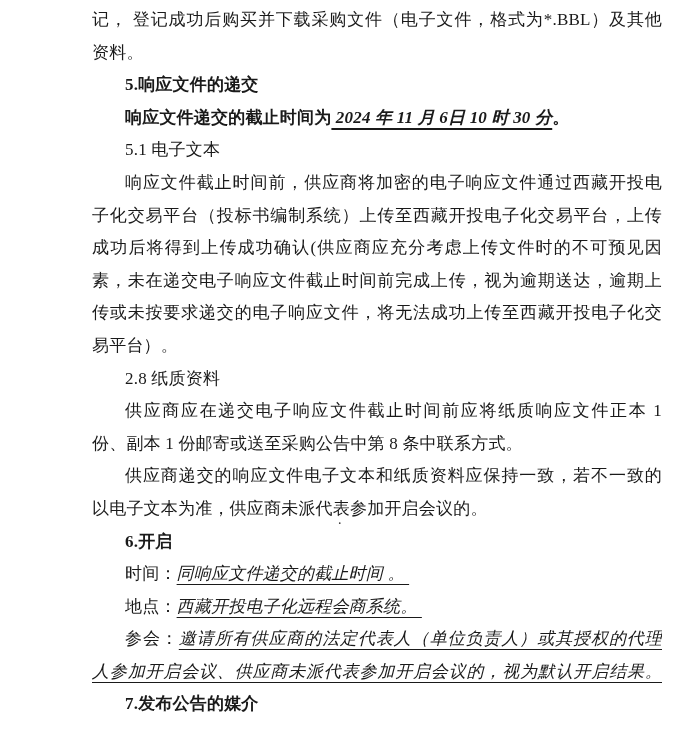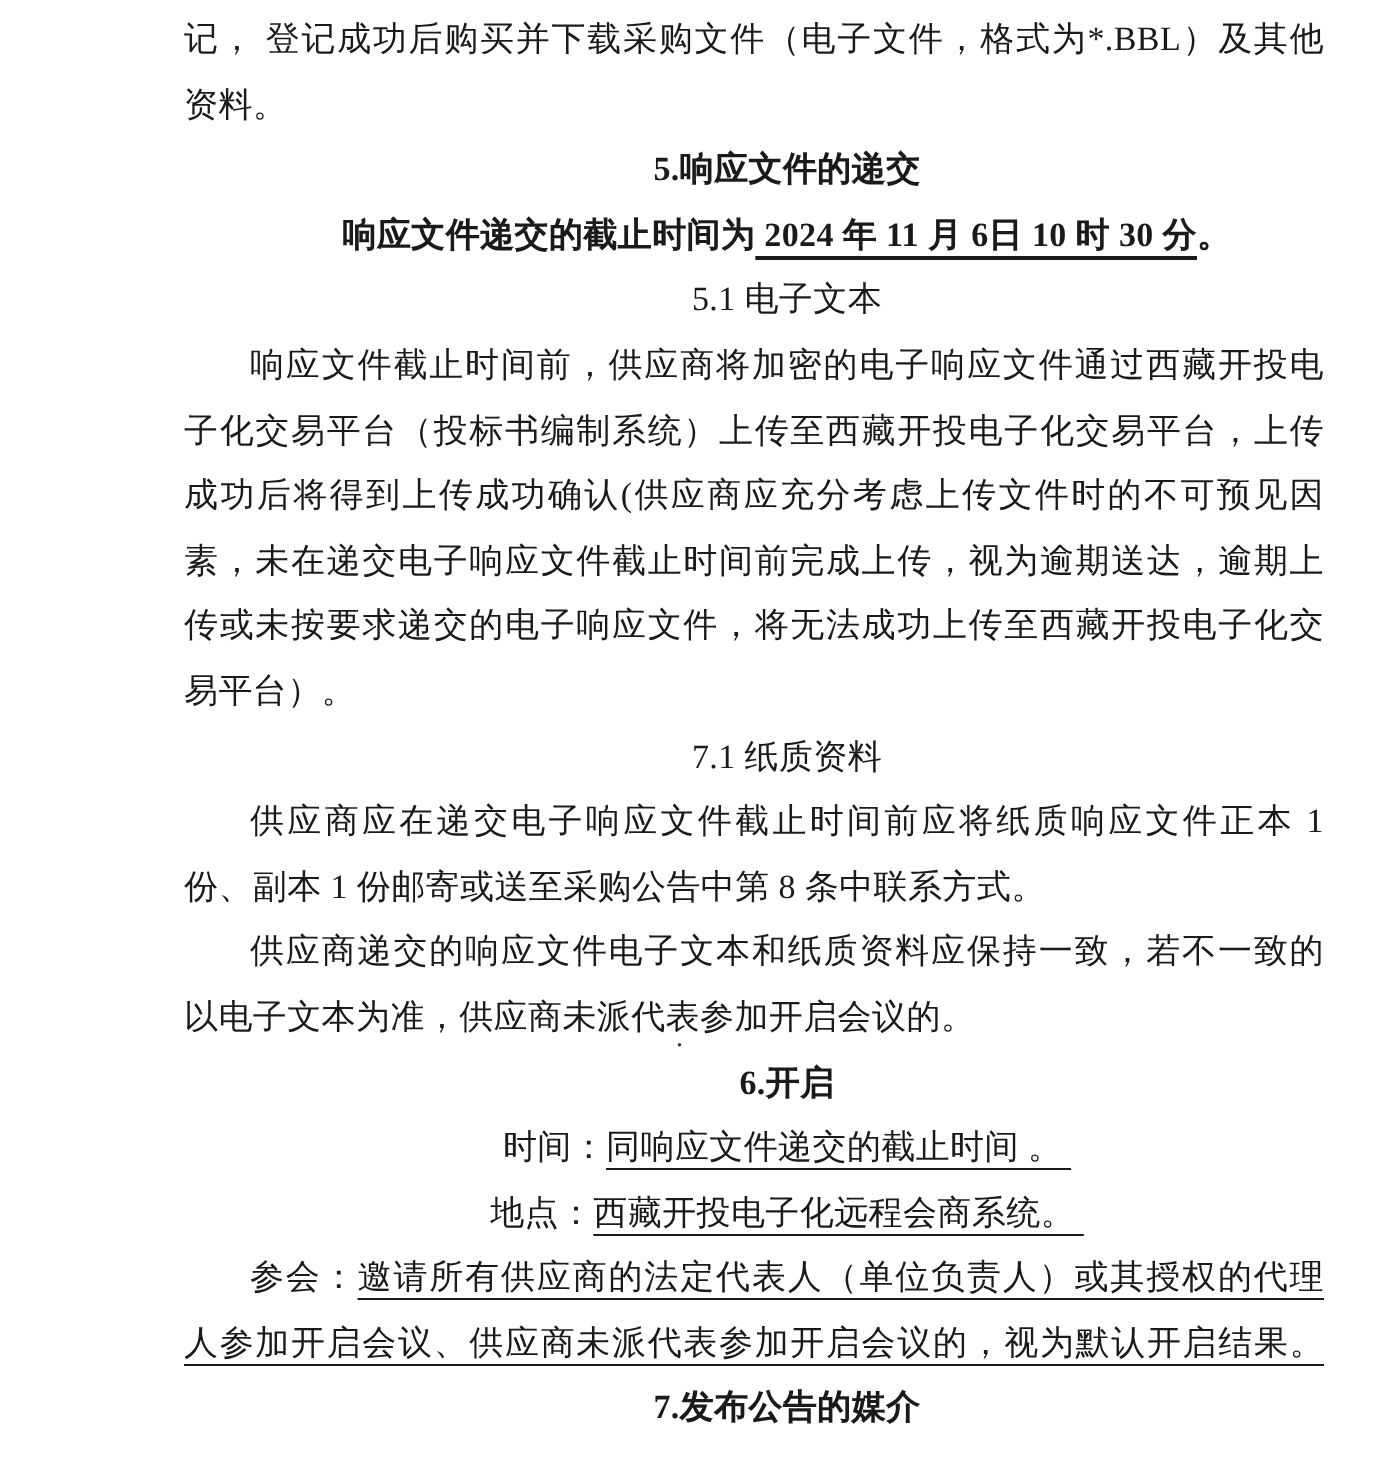--- a/index.html
+++ b/index.html
@@ -26,33 +26,33 @@
     font-size: 17px;
     line-height: 32.6px;
     height: 32.6px;
     overflow: hidden;
     white-space: pre-wrap;
     text-align: left;
     letter-spacing: 0.2px;
   }
   .line.indent {
     text-indent: 33px;
-    text-align: center;
   }
   .line.bold {
     font-weight: bold;
   }
   .line.full {
     text-align: justify;
     text-align-last: justify;
   }
   .u {
     text-decoration: underline;
     text-underline-offset: 5px;
     text-decoration-thickness: 1.2px;
+    font-style: italic;
   }
   .bold .u {
     text-decoration-thickness: 1.8px;
   }
   .artifact-dot {
     position: absolute;
     left: 338px;
     top: 512px;
     font-size: 14px;
     color: #333333;
@@ -67,21 +67,21 @@
       <div class="line"><span>资料。</span></div>
       <div class="line indent bold"><span>5.响应文件的递交</span></div>
       <div class="line indent bold"><span>响应文件递交的截止时间为</span><span class="u">&nbsp;2024 年 11 月 6日 10 时 30 分</span><span>。</span></div>
       <div class="line indent"><span>5.1 电子文本</span></div>
       <div class="line indent full"><span>响应文件截止时间前，供应商将加密的电子响应文件通过西藏开投电</span></div>
       <div class="line full"><span>子化交易平台（投标书编制系统）上传至西藏开投电子化交易平台，上传</span></div>
       <div class="line full"><span>成功后将得到上传成功确认(供应商应充分考虑上传文件时的不可预见因</span></div>
       <div class="line full"><span>素，未在递交电子响应文件截止时间前完成上传，视为逾期送达，逾期上</span></div>
       <div class="line full"><span>传或未按要求递交的电子响应文件，将无法成功上传至西藏开投电子化交</span></div>
       <div class="line"><span>易平台）。</span></div>
-      <div class="line indent"><span>7.1 纸质资料</span></div>
+      <div class="line indent"><span>2.8 纸质资料</span></div>
       <div class="line indent full"><span>供应商应在递交电子响应文件截止时间前应将纸质响应文件正本 1</span></div>
       <div class="line"><span>份、副本 1 份邮寄或送至采购公告中第 8 条中联系方式。</span></div>
       <div class="line indent full"><span>供应商递交的响应文件电子文本和纸质资料应保持一致，若不一致的</span></div>
       <div class="line"><span>以电子文本为准，供应商未派代表参加开启会议的。</span></div>
       <div class="line indent bold"><span>6.开启</span></div>
       <div class="line indent"><span>时间：</span><span class="u">同响应文件递交的截止时间&nbsp;。&nbsp;</span></div>
       <div class="line indent"><span>地点：</span><span class="u">西藏开投电子化远程会商系统。&nbsp;</span></div>
       <div class="line indent full"><span>参会：</span><span class="u">邀请所有供应商的法定代表人（单位负责人）或其授权的代理</span></div>
       <div class="line full"><span class="u">人参加开启会议、供应商未派代表参加开启会议的，视为默认开启结果。</span></div>
       <div class="line indent bold"><span>7.发布公告的媒介</span></div>

